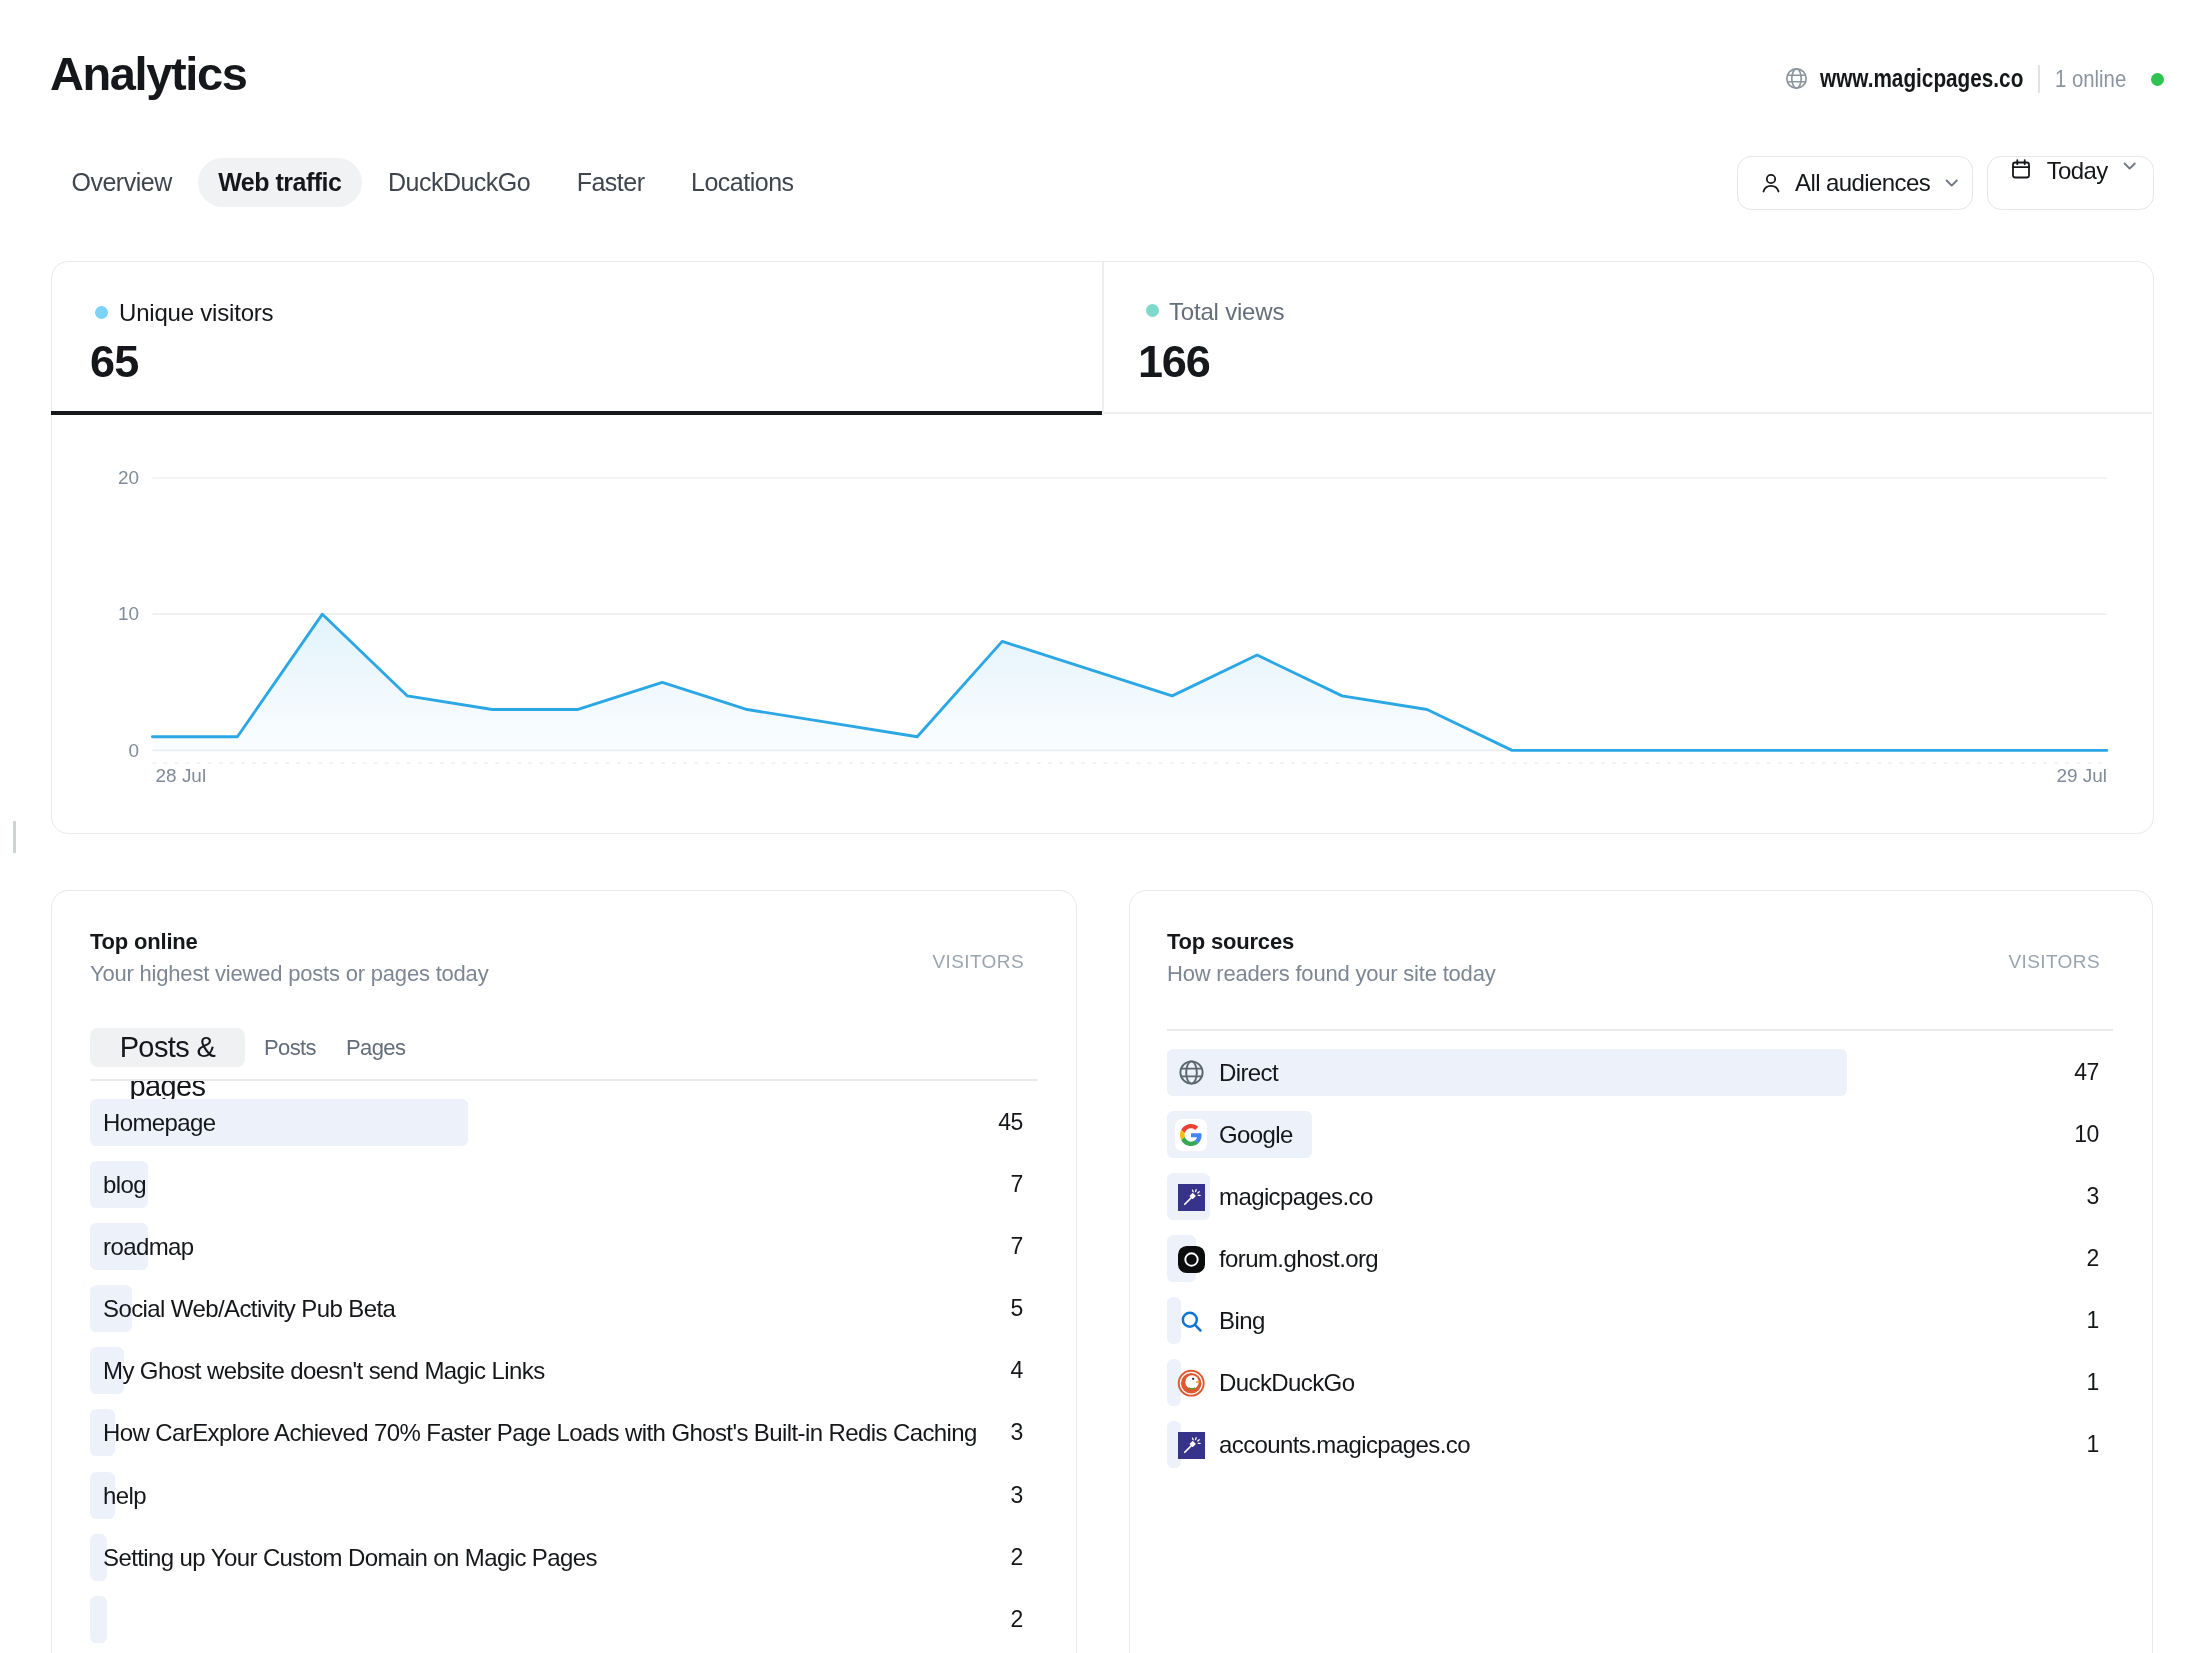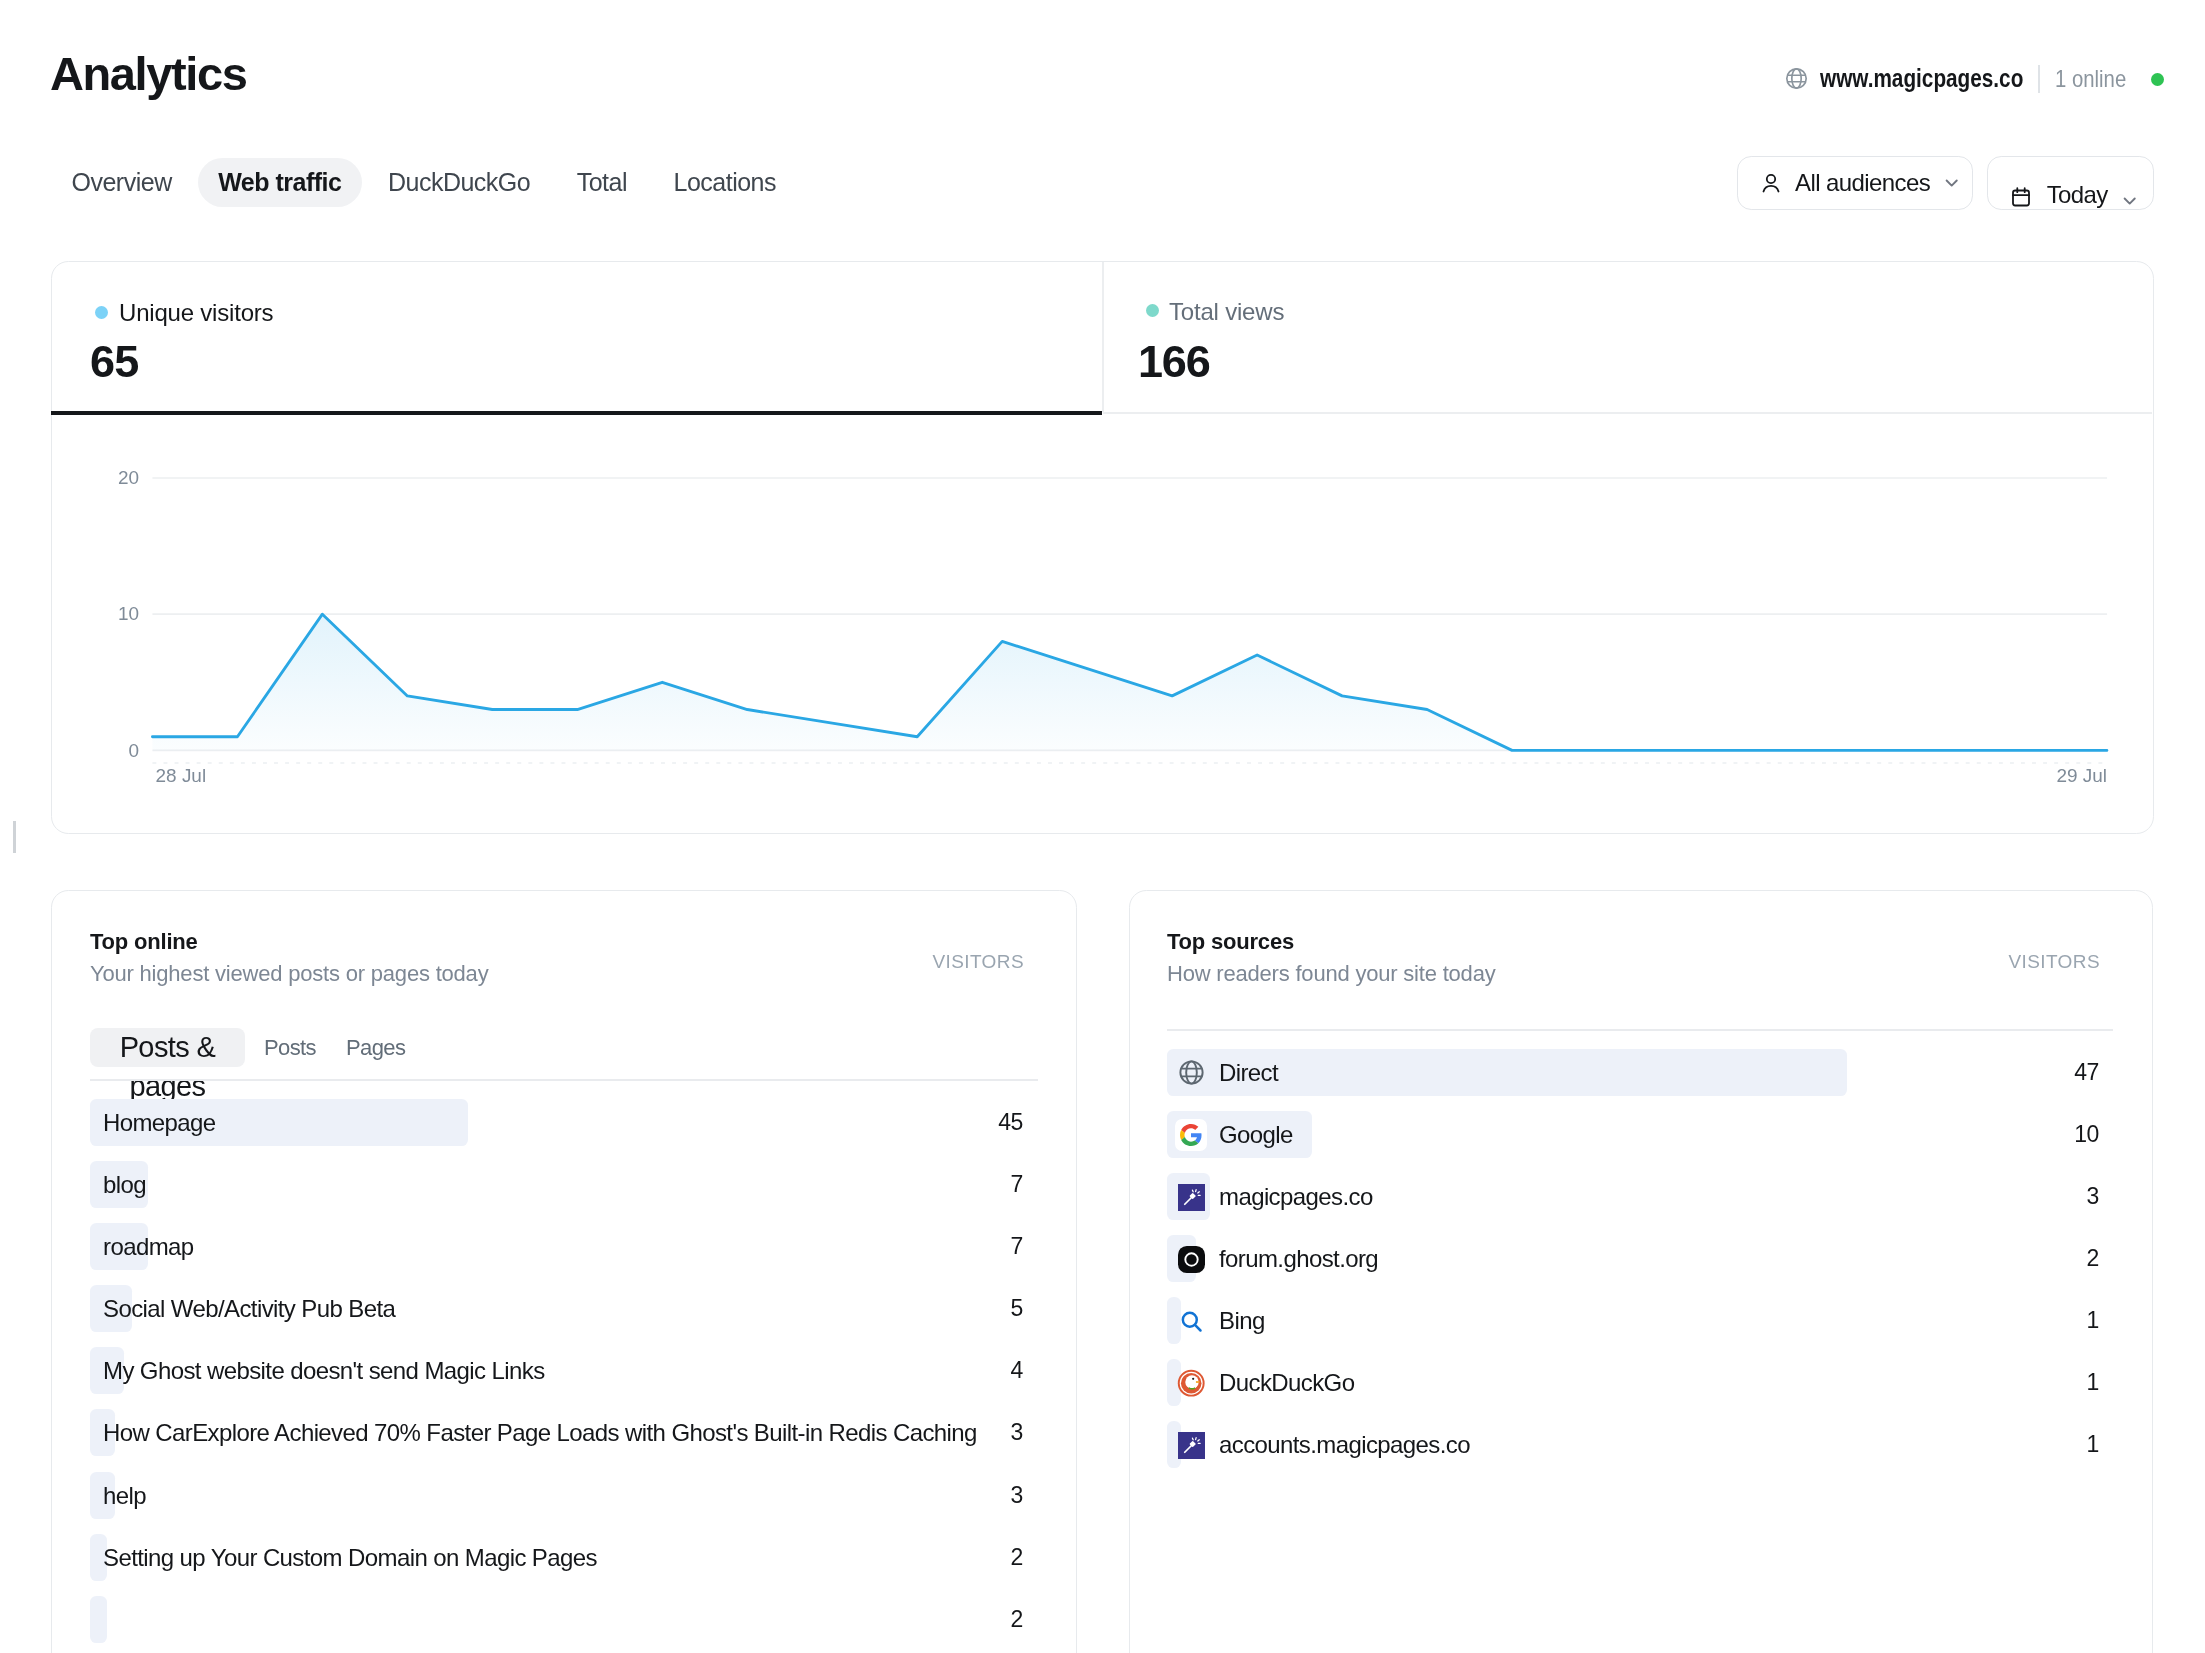--- a/index.html
+++ b/index.html
@@ -34,35 +34,35 @@
 </div>
 <div class="abs" style="left:1820px;top:66px;height:25px;line-height:25px;font-size:25px;font-weight:600;color:#15171a;transform:scaleX(0.83);transform-origin:0 50%;white-space:nowrap">www.magicpages.co</div>
 <div class="abs" style="left:2038px;top:65px;width:1.6px;height:28.4px;background:#dfe3e7"></div>
 <div class="abs" style="left:2055px;top:66px;height:25px;line-height:25px;font-size:24.5px;color:#8b959e;transform:scaleX(0.83);transform-origin:0 50%;white-space:nowrap">1 online</div>
 <div class="abs" style="left:2151px;top:73px;width:13.4px;height:13.4px;border-radius:50%;background:#2ec353"></div>
 
 <div class="abs" style="left:51px;top:158px;display:flex;gap:5.5px">
 <div class="navitem">Overview</div>
 <div class="navitem" style="background:#f1f2f4;color:#15171a;font-weight:700">Web traffic</div>
 <div class="navitem">DuckDuckGo</div>
-<div class="navitem">Total</div>
+<div class="navitem">Faster</div>
 <div class="navitem">Locations</div>
 </div>
 
 <div class="abs" style="left:1737px;top:156px;width:236px;height:54px;border:1.6px solid #e3e6ea;border-radius:14.2px;display:flex;align-items:center;white-space:nowrap">
 <svg style="margin-left:20.5px;flex:none" width="24" height="24" viewBox="0 0 24 24" fill="none" stroke="#15171a" stroke-width="1.8" stroke-linecap="round">
         <circle cx="12" cy="8" r="4.2"></circle>
         <path d="M4.5 20.5 a7.8 7.8 0 0 1 15 0"></path>
       </svg>
 <span style="margin-left:12.6px;font-size:24px;color:#15171a;letter-spacing:-0.6px">All audiences</span>
 <svg style="margin-left:12.6px;flex:none" width="17.4" height="17.4" viewBox="0 0 24 24" fill="none" stroke="#717680" stroke-width="2.6" stroke-linecap="round" stroke-linejoin="round">
         <path d="M5 9 l7 7 7-7"></path>
       </svg>
 </div>
-<div class="abs" style="left:1987px;top:156px;width:167px;height:54px;border:1.6px solid #e3e6ea;border-radius:14.2px;display:flex;align-items:flex-end;white-space:nowrap">
+<div class="abs" style="left:1987px;top:156px;width:167px;height:54px;border:1.6px solid #e3e6ea;border-radius:14.2px;display:flex;align-items:flex-start;white-space:nowrap">
 <svg style="margin-left:20.5px;flex:none" width="24" height="24" viewBox="0 0 24 24" fill="none" stroke="#15171a" stroke-width="1.8" stroke-linecap="round">
         <rect x="4" y="5.5" width="16" height="15" rx="2.2"></rect>
         <path d="M4 10.2h16M8.3 3.2v4M15.7 3.2v4"></path>
       </svg>
 <span style="margin-left:14.2px;font-size:24px;color:#15171a;letter-spacing:-0.6px">Today</span>
 <svg style="margin-left:13.4px;flex:none" width="17.4" height="17.4" viewBox="0 0 24 24" fill="none" stroke="#717680" stroke-width="2.6" stroke-linecap="round" stroke-linejoin="round">
         <path d="M5 9 l7 7 7-7"></path>
       </svg>
 </div>
 

